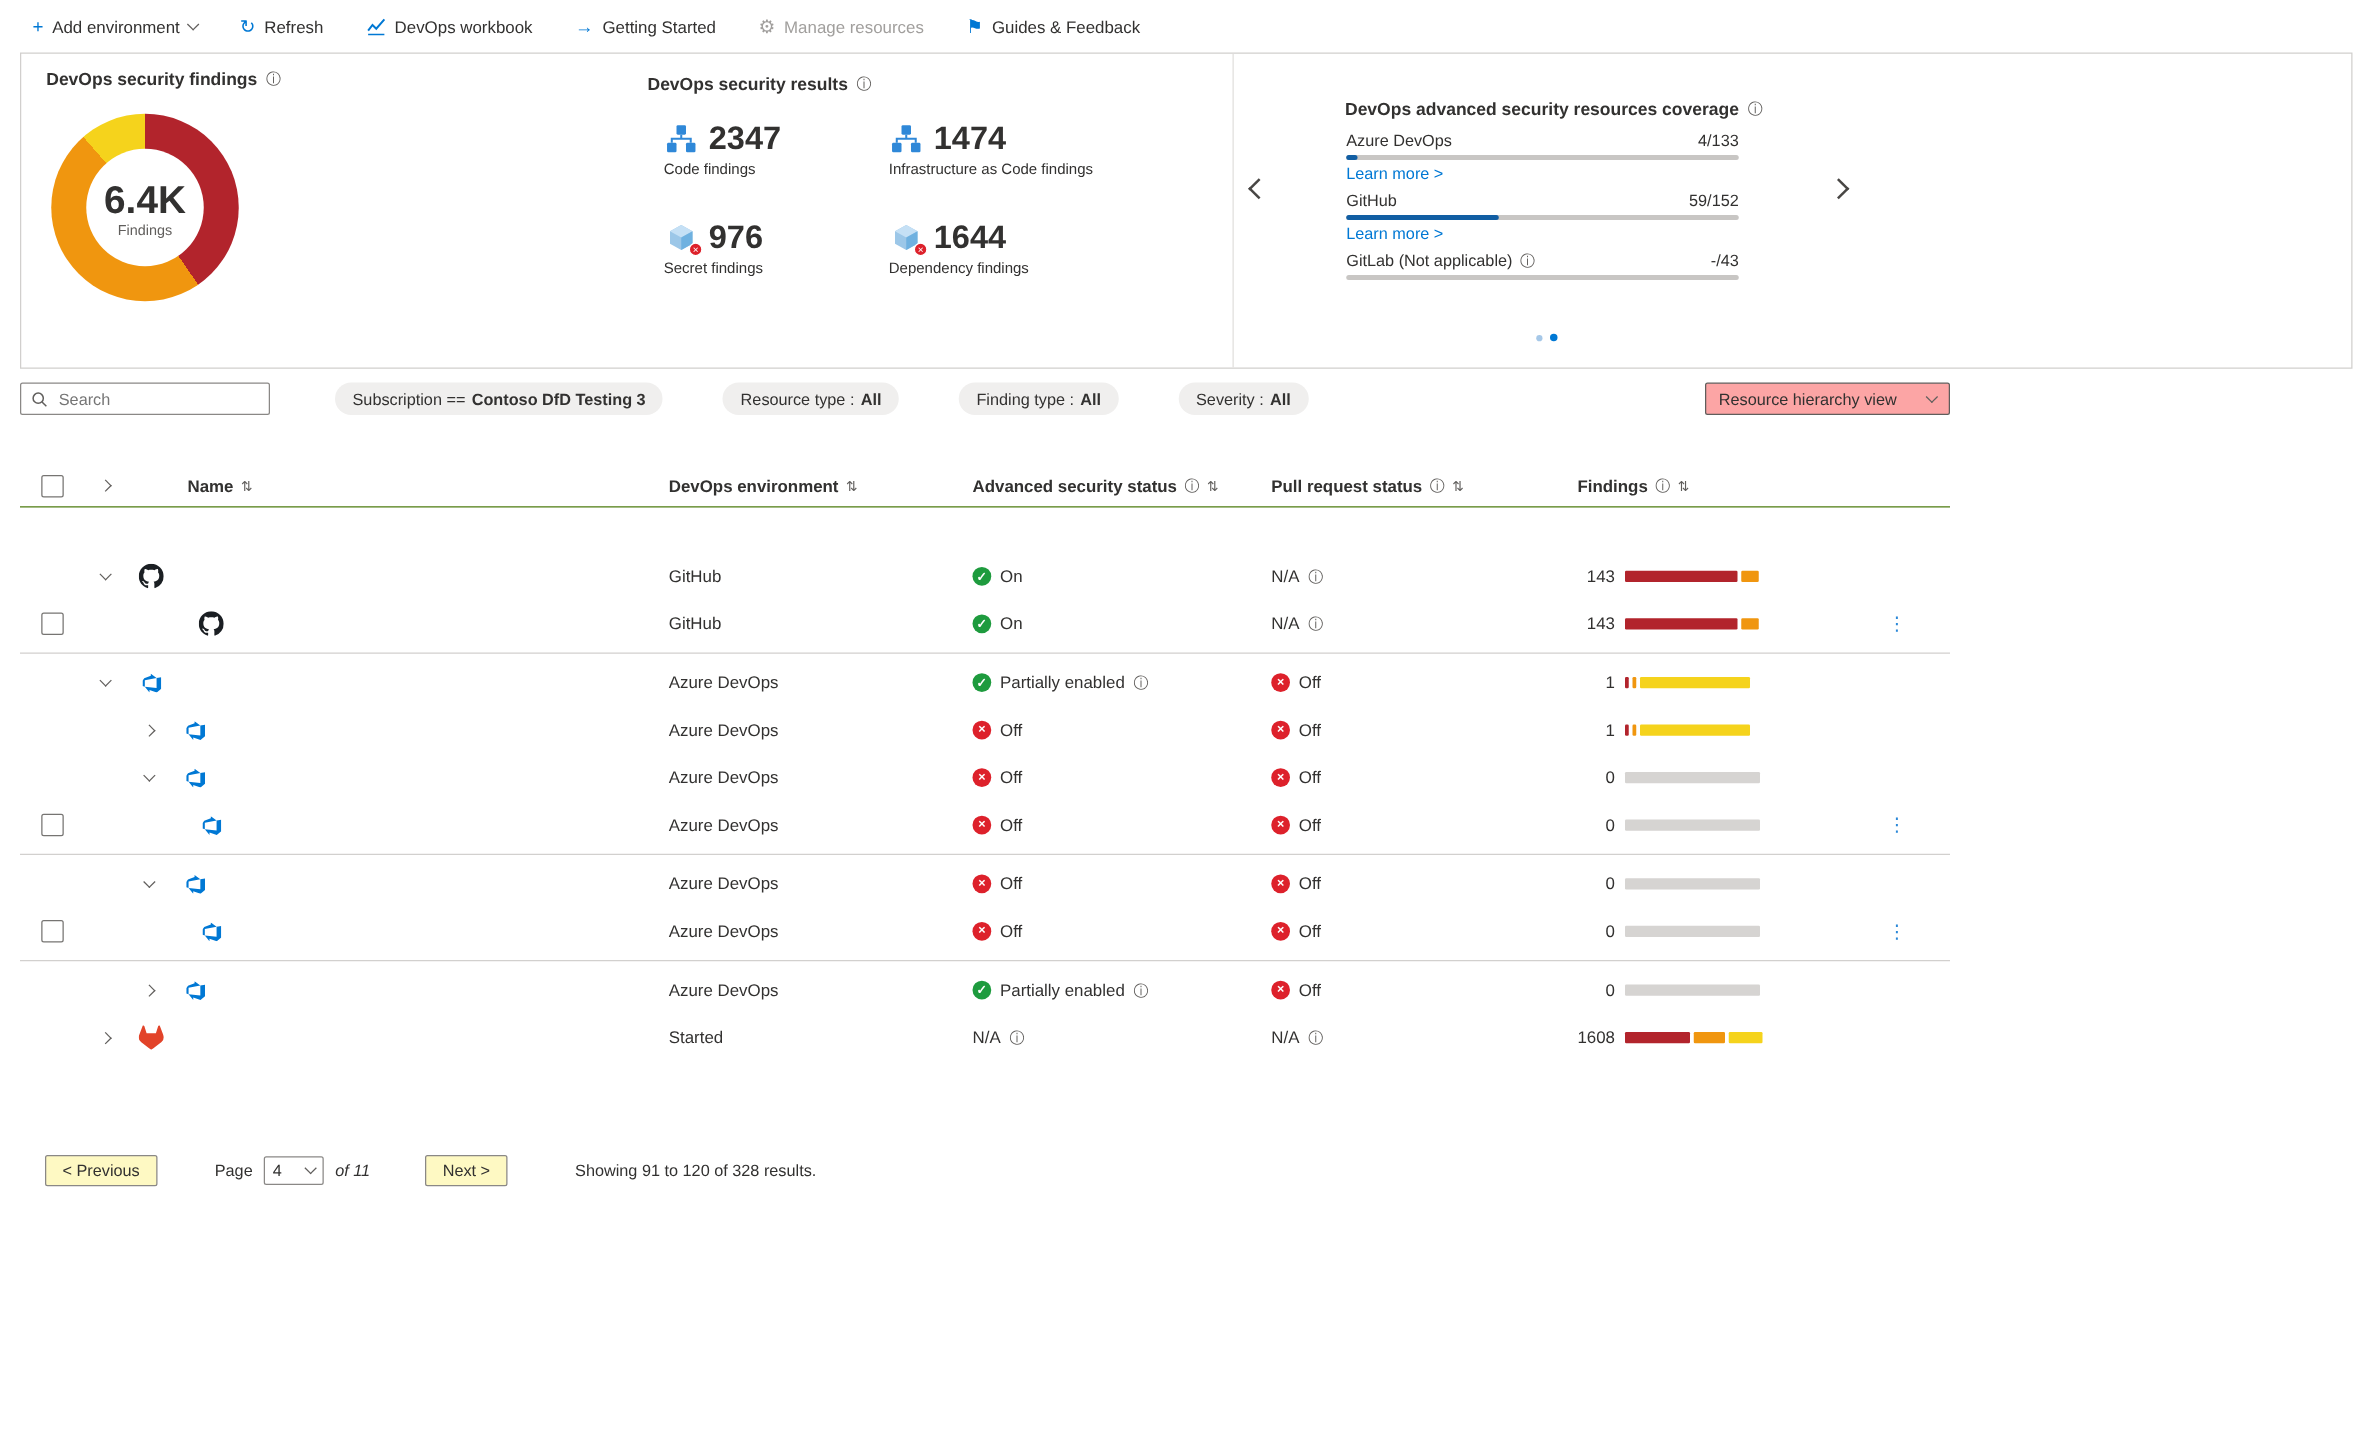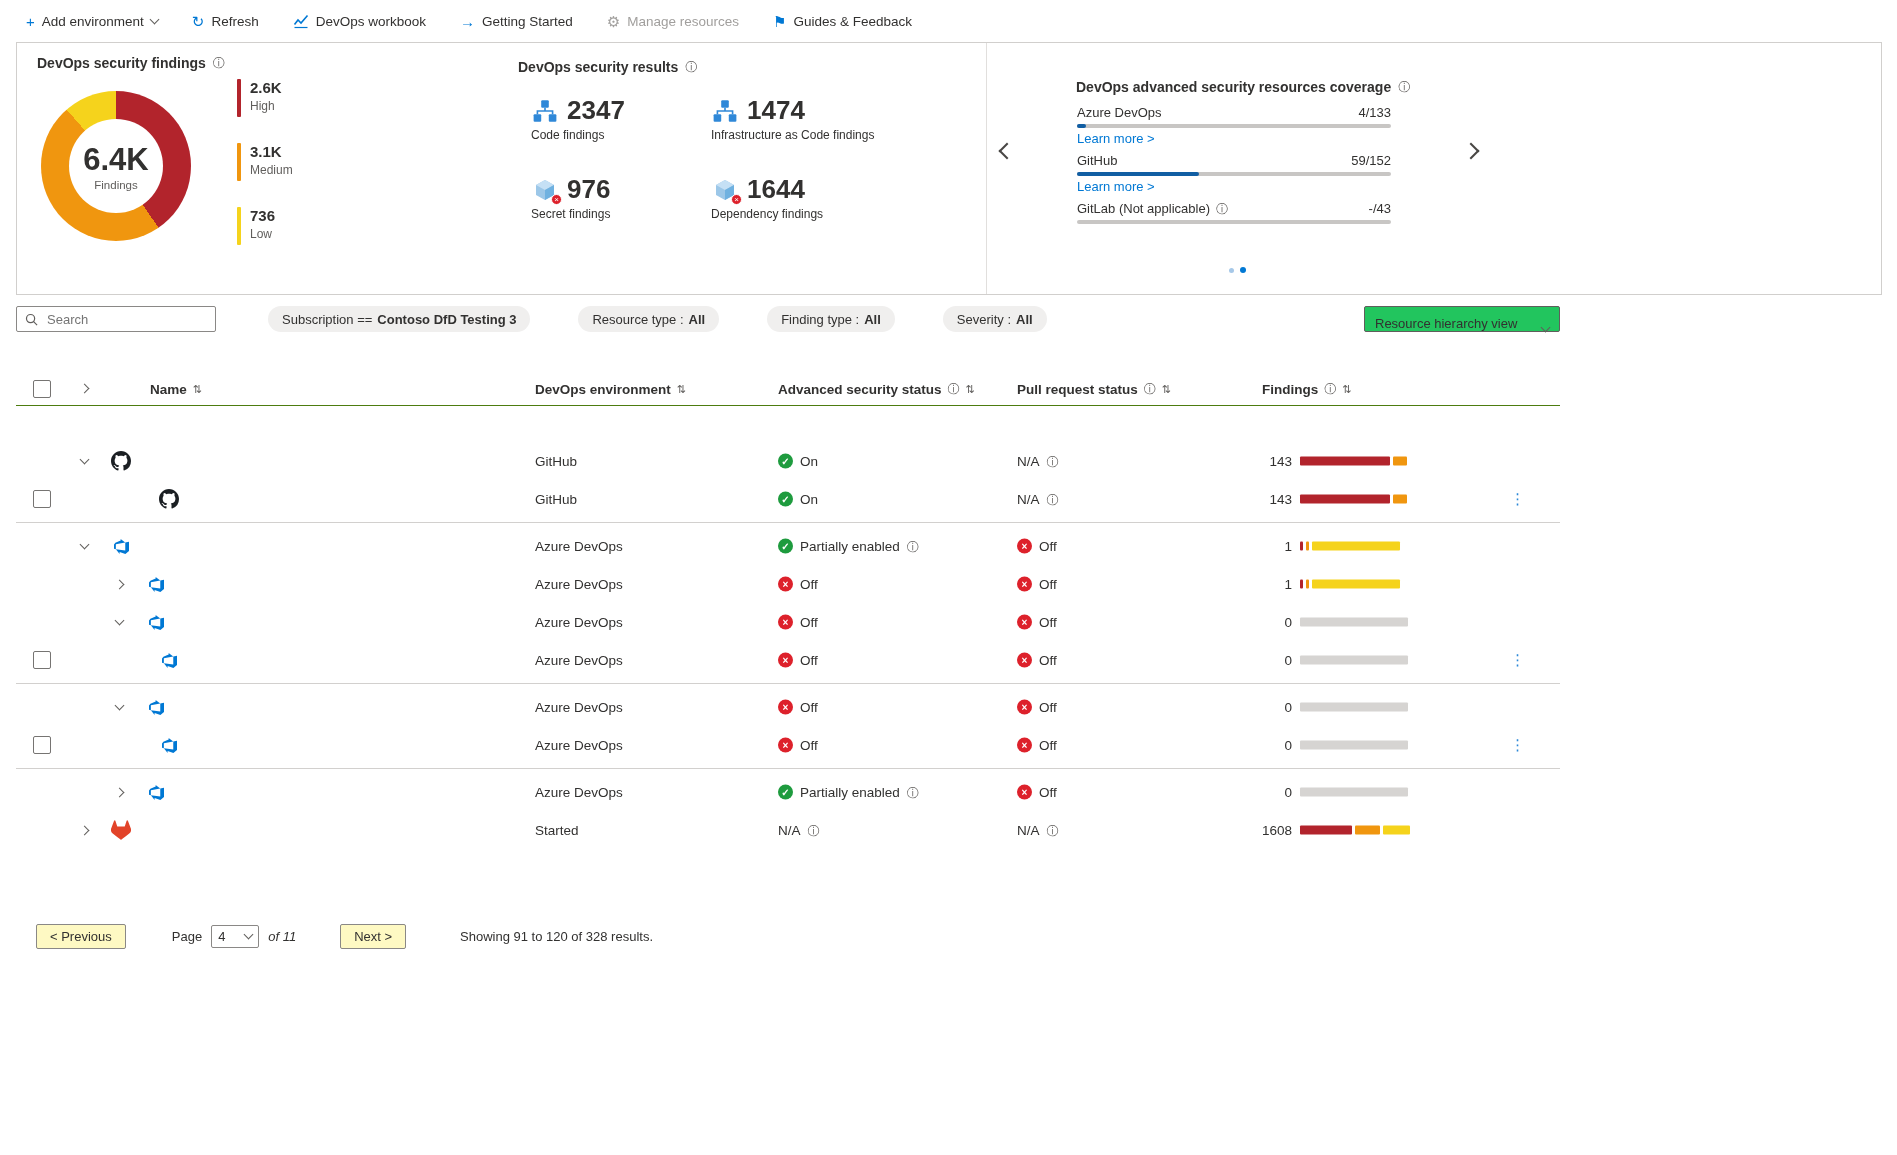--- a/index.html
+++ b/index.html
@@ -53,21 +53,21 @@
   .car-dots { position:absolute; left:1190px; top:224px; width:60px; display:flex; justify-content:center; align-items:center; gap:6px; }
   .dot { width:5px; height:5px; border-radius:50%; background:#a6c8e8; cursor:pointer; }
   .dot.active { width:6px; height:6px; background:#0078d4; }
 
   
   .filters { position:absolute; left:16px; top:306px; width:1544px; display:flex; align-items:center;gap:40px; }
   .searchbox { width:200px; height:26px; border:1px solid #8a8886; border-radius:2px; display:flex; align-items:center; padding:0 8px; gap:7px; margin-right:12px; background:#fff; }
   .searchbox input { border:none; outline:none; flex:1; font-size:13px; font-family:inherit; color:#323130; min-width:0; }
   .pill { background:#f0efee; border-radius:14px; height:26px; display:flex; align-items:center; padding:0 14px; font-size:13px; gap:5px; margin-right:8px; cursor:pointer; white-space:nowrap; }
   .pill b { font-weight:700; }
-  .view-select { margin-left:auto; width:196px; height:26px; border:1px solid #605e5c; border-radius:2px; display:flex; align-items:flex-end; justify-content:space-between; padding:0 10px; font-size:13px; cursor:pointer; background:#22c55e; }
+  .view-select { margin-left:auto; width:196px; height:26px; border:1px solid #605e5c; border-radius:2px; display:flex; align-items:center; justify-content:space-between; padding:0 10px; font-size:13px; cursor:pointer; background:#fca5a5; }
 
   
   .thead { position:absolute; left:16px; top:372px; width:1544px; height:34px; border-bottom:1px solid #4d7c0f; }
   .th { position:absolute; top:50%; transform:translateY(-50%); display:flex; align-items:center; gap:6px; font-weight:700; font-size:13.5px; cursor:pointer; white-space:nowrap; }
   .sort { color:#605e5c; font-size:11px; font-weight:400; }
   .cbx { position:absolute; top:50%; transform:translateY(-50%); width:18px; height:18px; border:1px solid #767472; border-radius:2px; background:#fff; cursor:pointer; }
   .expander { position:absolute; top:50%; transform:translateY(-50%); width:16px; height:16px; display:flex; align-items:center; justify-content:center; cursor:pointer; }
 
   .tbody { position:absolute; left:16px; top:406px; width:1544px; padding-top:36px; }
   .trow { position:relative; height:38px; width:100%; }
@@ -138,43 +138,20 @@
     <div class="v-divider"></div>
 
     <div class="card-title" style="left:20px; top:12px;">
       <span>DevOps security findings</span>
       <span class="info">ⓘ</span>
     </div>
     <div class="donut" style="background: conic-gradient(rgb(178, 36, 44) 0deg, rgb(178, 36, 44) 145.432deg, rgb(240, 150, 15) 145.432deg, rgb(240, 150, 15) 318.832deg, rgb(245, 211, 28) 318.832deg, rgb(245, 211, 28) 360deg);">
       <div class="donut-center">
         <span class="donut-value">6.4K</span>
         <span class="donut-label">Findings</span>
-      </div>
-    </div>
-    <div class="legend">
-      <div class="legend-item">
-        <span class="legend-bar" style="background: rgb(178, 36, 44);"></span>
-        <span>
-          <div class="legend-value">2.6K</div>
-          <div class="legend-label">High</div>
-        </span>
-      </div>
-      <div class="legend-item">
-        <span class="legend-bar" style="background: rgb(240, 150, 15);"></span>
-        <span>
-          <div class="legend-value">3.1K</div>
-          <div class="legend-label">Medium</div>
-        </span>
-      </div>
-      <div class="legend-item">
-        <span class="legend-bar" style="background: rgb(245, 211, 28);"></span>
-        <span>
-          <div class="legend-value">736</div>
-          <div class="legend-label">Low</div>
-        </span>
       </div>
     </div>
 
     <div class="card-title results-title">
       <span>DevOps security results</span>
       <span class="info">ⓘ</span>
     </div>
     <div class="res-grid">
       <div class="res-item">
         <div class="res-top">

